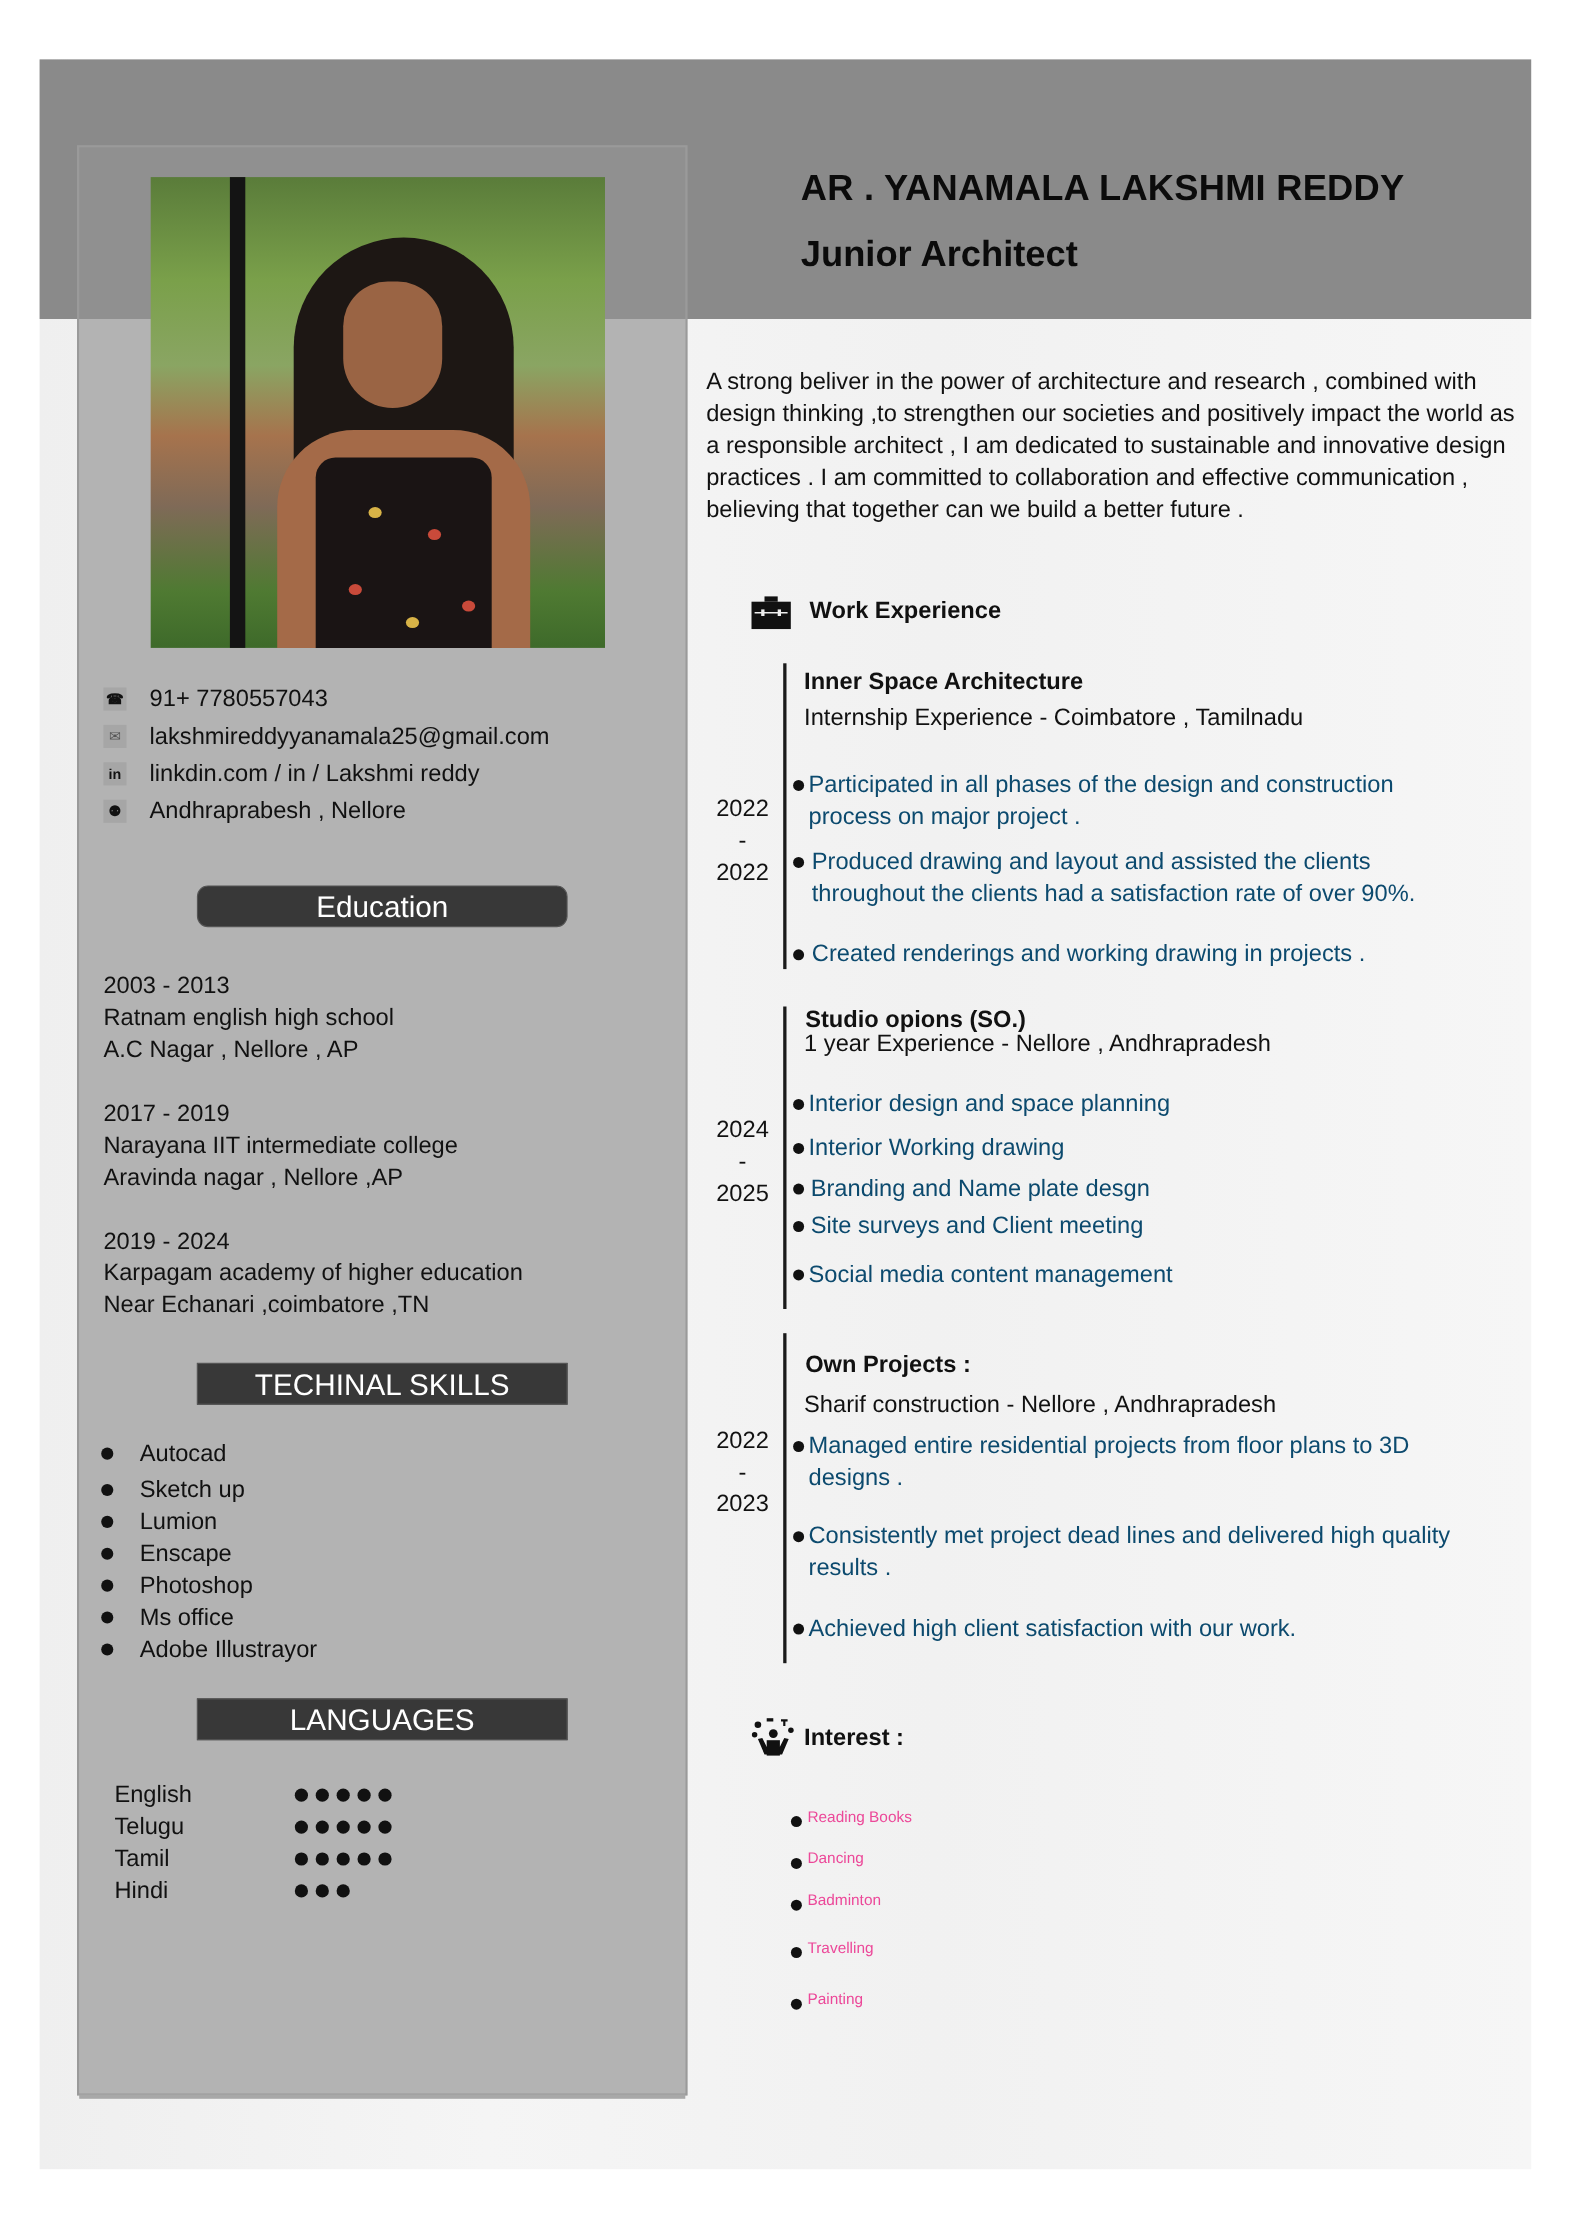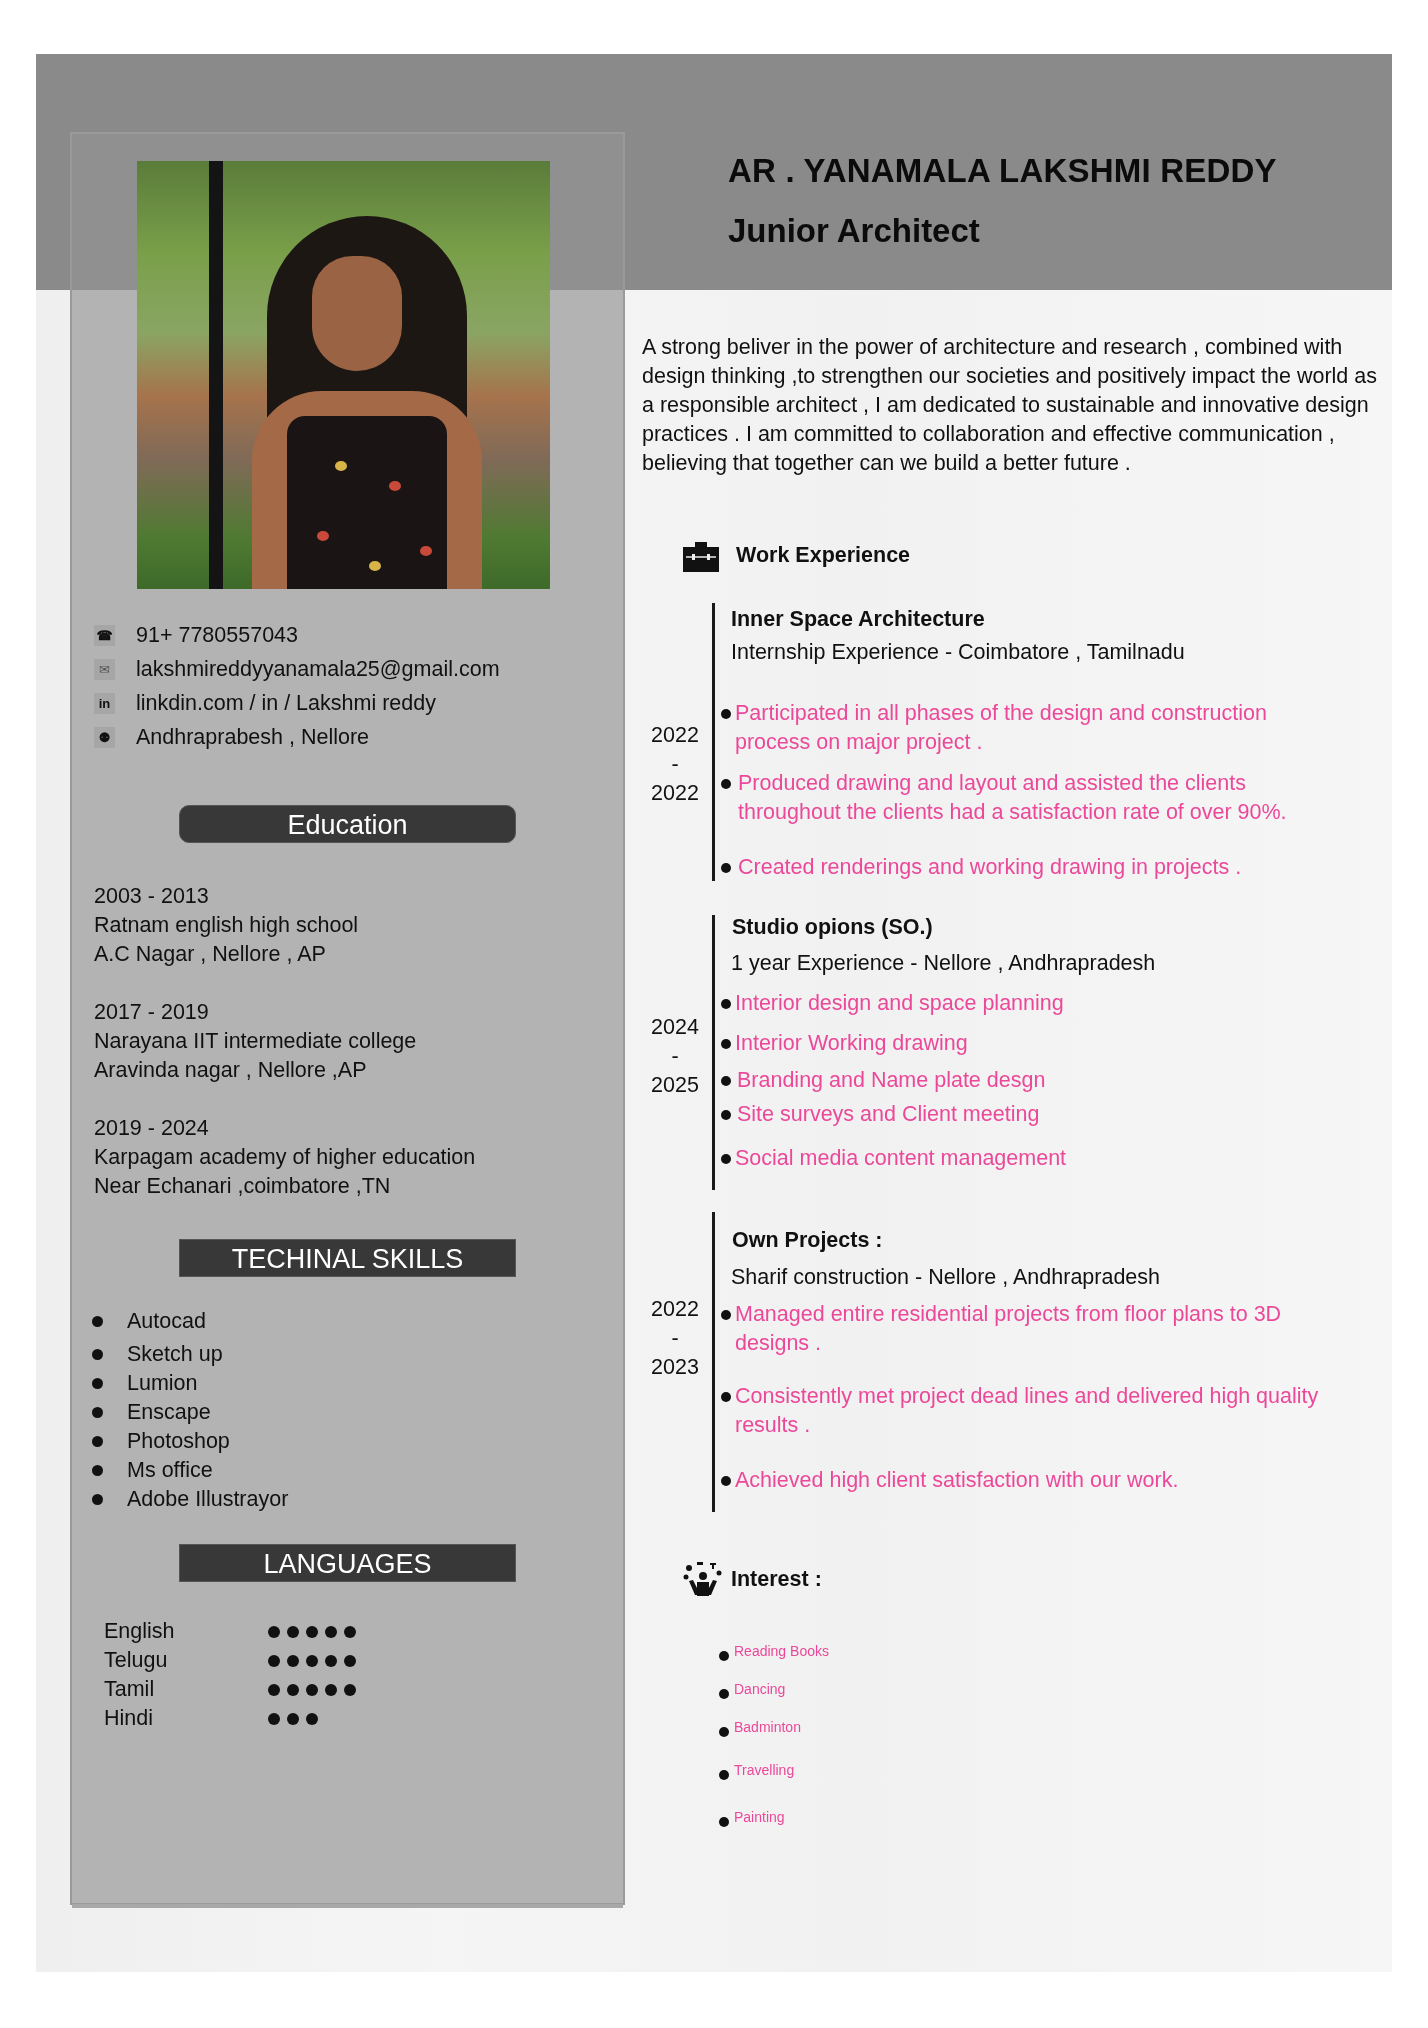--- a/index.html
+++ b/index.html
@@ -67,21 +67,21 @@
 
   .section-title { position: absolute; font-size: 21.5px; font-weight: bold; color: #111; white-space: nowrap; }
   .briefcase-icon { position: absolute; left: 683px; top: 542px; width: 36px; height: 30px; }
   .interest-icon { position: absolute; left: 683px; top: 1560px; width: 40px; height: 38px; }
 
   .job { position: absolute; left: 645px; }
   .job .vline { position: absolute; left: 67px; top: 0; width: 3px; background: #1a1a1a; }
   .job .years { position: absolute; left: 0; width: 60px; text-align: center; font-size: 21.5px; line-height: 29px; color: #111; }
   .job .company { position: absolute; left: 86px; font-size: 21.5px; font-weight: bold; color: #111; white-space: nowrap; }
   .job .subtitle { position: absolute; left: 86px; font-size: 21.5px; color: #111; white-space: nowrap; }
-  .job .bullet { position: absolute; left: 76px; font-size: 21.5px; line-height: 29px; color: #ec4899; }
+  .job .bullet { position: absolute; left: 76px; font-size: 21.5px; line-height: 29px; color: #0c4a6e; }
   .job .bullet .dot { position: absolute; left: 0; top: 10px; width: 10px; height: 10px; border-radius: 50%; background: #111; }
   .job .bullet .txt { margin-left: 14px; display: block; }
 
   .interests { position: absolute; left: 719px; top: 1643px; font-size: 14px; color: #ec4899; }
   .int-row { position: relative; height: 29px; white-space: nowrap; }
   .int-row .dot { position: absolute; left: 0; top: 8px; width: 10px; height: 10px; border-radius: 50%; background: #111; }
   .int-row .txt { margin-left: 15px; }
 </style>
 </head>
 <body>
@@ -255,21 +255,21 @@
 </div>
 
 <div class="job" style="top:915px;">
   <div class="vline" style="height:275px;"></div>
   <div class="years" style="top:98px;">
     <div>2024</div>
     <div>-</div>
     <div>2025</div>
   </div>
   <div class="company" style="top:0px;left:87px;">Studio opions (SO.)</div>
-  <div class="subtitle" style="top:36px;">1 year Experience - Nellore , Andhrapradesh</div>
+  <div class="subtitle" style="top:21px;">1 year Experience - Nellore , Andhrapradesh</div>
   <div class="bullet" style="top:74px;">
       <span class="dot"></span>
       <span class="txt" style="white-space:nowrap">Interior design and space planning</span>
     </div>
   <div class="bullet" style="top:114px;">
       <span class="dot"></span>
       <span class="txt" style="white-space:nowrap">Interior Working drawing</span>
     </div>
   <div class="bullet" style="top:151px;">
       <span class="dot"></span>

